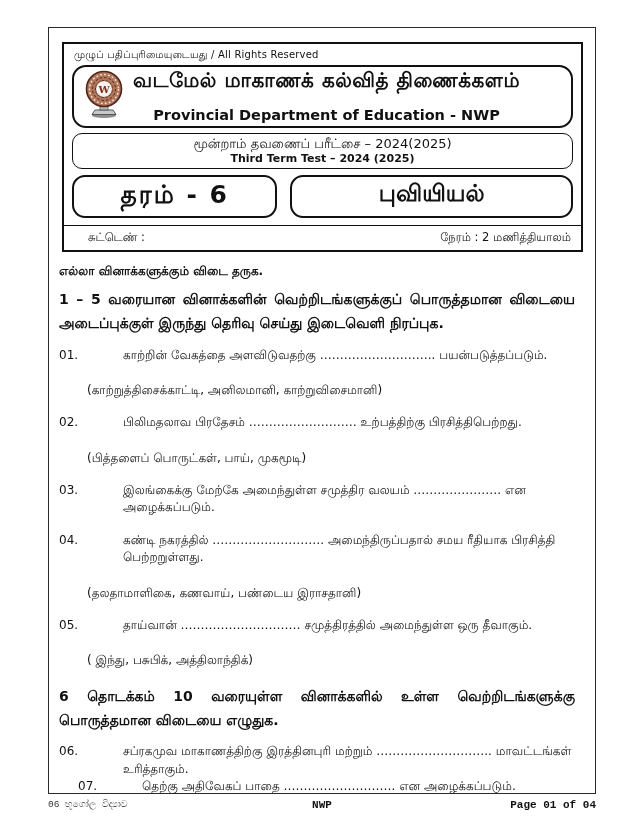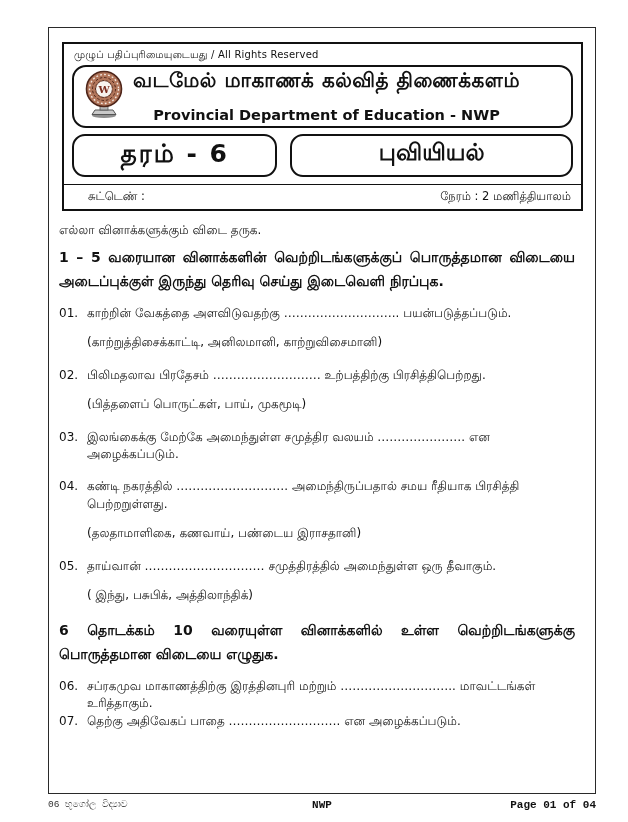--- a/index.html
+++ b/index.html
@@ -37,30 +37,30 @@
     font-weight:bold;box-sizing:border-box;padding:3px 0 4px 0;
   }
   .grade-box{width:41%;font-size:25px;letter-spacing:2px;}
   .subject-box{flex:1;font-size:23px;}
   .index-row{
     border-top:1.6px solid #111;margin-top:7px;display:flex;
     justify-content:space-between;padding:4px 10px 5px 24px;font-size:11.5px;
   }
   
   .content{padding:11px 20px 0 10px;}
-  .bold-line{font-size:12px;font-weight:normal;margin:0 0 8px 0;line-height:1.4;}
+  .bold-line{font-size:12px;font-weight:bold;margin:0 0 8px 0;line-height:1.4;}
   .instr{font-size:14px;font-weight:bold;text-align:justify;line-height:1.7;margin:0 0 11px 0;}
   .q-block{font-size:12px;line-height:1.45;}
   #questions-1-5 .q-block{margin-bottom:15px;}
   #questions-6-10 .q-block{}
-  #questions-6-10 .q-block:last-child{margin-bottom:0;}
-  .q-line{display:flex;}
+  #questions-6-10 .q-block:last-child{margin-bottom:0;margin-left:19px;}
+  .q-line{display:flex;gap:36px;}
   .q-num{min-width:24px;margin-right:4px;}
   .q-text{flex:1;}
-  .q-options{padding-left:28px;margin-top:12px;}
+  .q-options{padding-left:28px;margin-top:18px;}
   
   .footer{
     position:absolute;left:48px;top:799px;width:548px;
     display:flex;align-items:flex-start;font-family:Liberation Mono, monospace;
   }
   .footer-left{font-size:9.5px;color:#333;flex:1;text-align:left;}
   .footer-center{font-size:11px;font-weight:bold;flex:1;text-align:center;}
   .footer-right{font-size:11px;font-weight:bold;flex:1;text-align:right;}
   .logo{flex:0 0 auto;}
 </style>
@@ -85,20 +85,24 @@
           <circle cx="22" cy="20" r="8.5" fill="none" stroke="#b1755a" stroke-width="1" stroke-dasharray="1.5 2.5"></circle>
           <text x="22" y="24" text-anchor="middle" font-size="10" font-weight="bold" fill="#7a2c1e" font-family="DejaVu Serif, serif">W</text>
         </svg>
       </span>
       <div class="dept-titles">
         <div class="dept-tamil">வடமேல் மாகாணக் கல்வித் திணைக்களம்</div>
         <div class="dept-english">Provincial Department of Education - NWP</div>
       </div>
     </div>
 
+    <div class="term-box">
+      <div class="term-tamil">மூன்றாம் தவணைப் பரீட்சை – 2024(2025)</div>
+      <div class="term-english">Third Term Test – 2024 (2025)</div>
+    </div>
 
     <div class="grade-row">
       <div class="grade-box">தரம் - 6</div>
       <div class="subject-box">புவியியல்</div>
     </div>
 
     <div class="index-row">
       <span>சுட்டெண் :</span>
       <span>நேரம் : 2 மணித்தியாலம்</span>
     </div>

